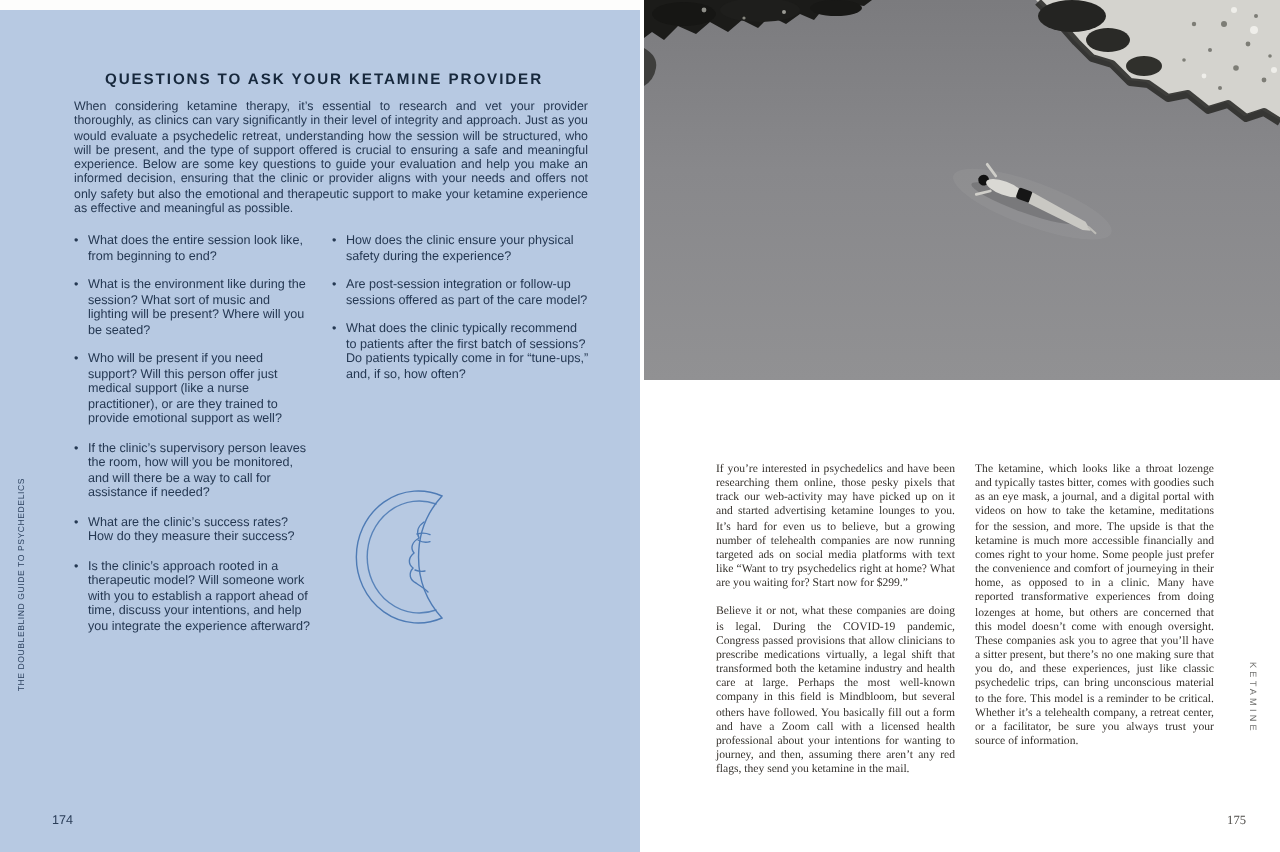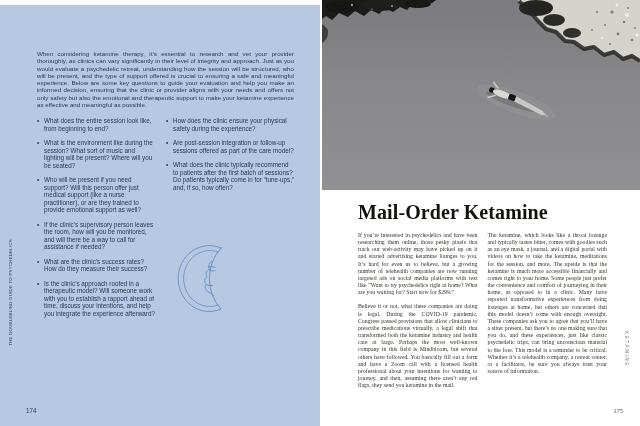--- a/index.html
+++ b/index.html
@@ -38,20 +38,21 @@
            font-size:4.6px;letter-spacing:1.6px;color:#70706e;text-transform:uppercase;white-space:nowrap;}
   .pageno-r{position:absolute;right:17px;bottom:12px;font-size:6.3px;color:#4c4a47;
             font-family:"Liberation Serif",serif;}
 </style>
 </head>
 <body>
 
 <div class="spread">
 
   <section class="page-left">
+    <h1 class="lp-heading">QUESTIONS TO ASK YOUR KETAMINE PROVIDER</h1>
     <p class="lp-intro">When considering ketamine therapy, it’s essential to research and vet your provider thoroughly, as clinics can vary significantly in their level of integrity and approach. Just as you would evaluate a psychedelic retreat, understanding how the session will be structured, who will be present, and the type of support offered is crucial to ensuring a safe and meaningful experience. Below are some key questions to guide your evaluation and help you make an informed decision, ensuring that the clinic or provider aligns with your needs and offers not only safety but also the emotional and therapeutic support to make your ketamine experience as effective and meaningful as possible.</p>
 
     <div class="lp-cols">
       <ul class="q-list c1">
           <li>What does the entire session look like, from beginning to end?</li>
           <li>What is the environment like during the session? What sort of music and lighting will be present? Where will you be seated?</li>
           <li>Who will be present if you need support? Will this person offer just medical support (like a nurse practitioner), or are they trained to provide emotional support as well?</li>
           <li>If the clinic’s supervisory person leaves the room, how will you be monitored, and will there be a way to call for assistance if needed?</li>
           <li>What are the clinic’s success rates? How do they measure their success?</li>
           <li>Is the clinic’s approach rooted in a therapeutic model? Will someone work with you to establish a rapport ahead of time, discuss your intentions, and help you integrate the experience afterward?</li>
@@ -129,21 +130,20 @@
           <path d="M8,4 L2,8" stroke="#cfcec9" stroke-width="1.4" stroke-linecap="round"></path>
           <circle cx="3" cy="0" r="2.7" fill="#121212"></circle>
           <ellipse cx="14" cy="0.3" rx="9.5" ry="3.4" fill="#dad9d4"></ellipse>
           <rect x="21" y="-2.8" width="7.5" height="5.8" rx="1.5" fill="#161616"></rect>
           <path d="M28,-2.6 L58,2.2 62,5.5 58,6.5 28,3.2 Z" fill="#c9c8c3"></path>
           <path d="M60,4 L65,6" stroke="#bdbcb7" stroke-width="1"></path>
         </g>
       </svg>
     </figure>
 
-    <h2 class="rp-title">Mail-Order Ketamine</h2>
 
     <div class="rp-cols">
       <div class="rp-col">
           <p>If you’re interested in psychedelics and have been researching them online, those pesky pixels that track our web-activity may have picked up on it and started advertising ketamine lounges to you. It’s hard for even us to believe, but a growing number of telehealth companies are now running targeted ads on social media platforms with text like “Want to try psychedelics right at home? What are you waiting for? Start now for $299.”</p>
           <p>Believe it or not, what these companies are doing is legal. During the COVID-19 pandemic, Congress passed provisions that allow clinicians to prescribe medications virtually, a legal shift that transformed both the ketamine industry and health care at large. Perhaps the most well-known company in this field is Mindbloom, but several others have followed. You basically fill out a form and have a Zoom call with a licensed health professional about your intentions for wanting to journey, and then, assuming there aren’t any red flags, they send you ketamine in the mail.</p>
         </div>
       <div class="rp-col">
           <p>The ketamine, which looks like a throat lozenge and typically tastes bitter, comes with goodies such as an eye mask, a journal, and a digital portal with videos on how to take the ketamine, meditations for the session, and more. The upside is that the ketamine is much more accessible financially and comes right to your home. Some people just prefer the convenience and comfort of journeying in their home, as opposed to in a clinic. Many have reported transformative experiences from doing lozenges at home, but others are concerned that this model doesn’t come with enough oversight. These companies ask you to agree that you’ll have a sitter present, but there’s no one making sure that you do, and these experiences, just like classic psychedelic trips, can bring unconscious material to the fore. This model is a reminder to be critical. Whether it’s a telehealth company, a retreat center, or a facilitator, be sure you always trust your source of information.</p>
         </div>
     </div>

